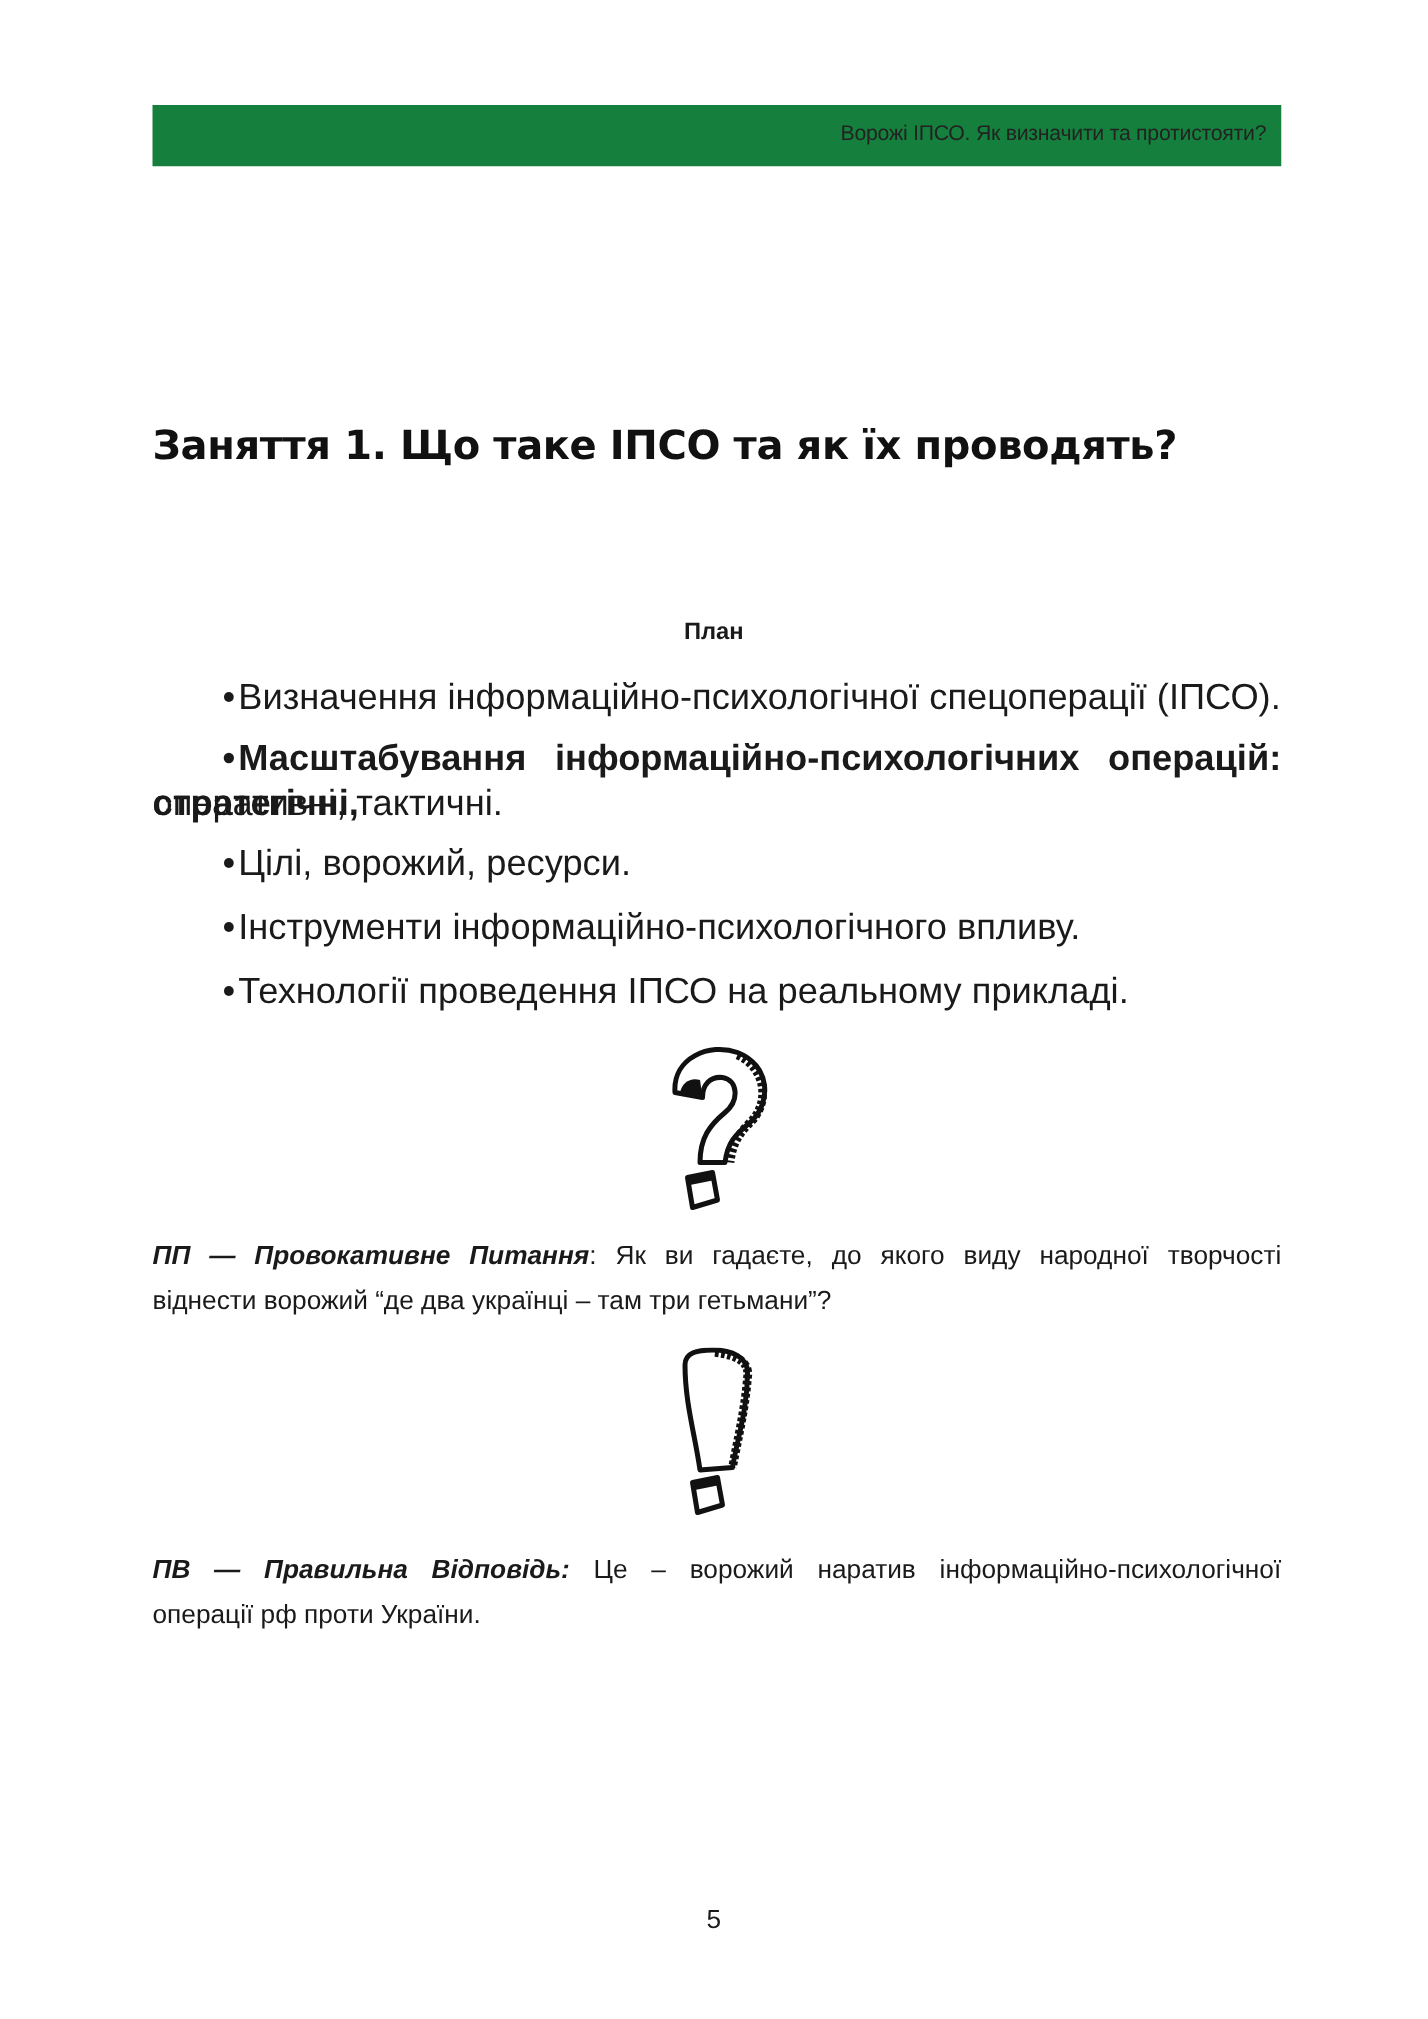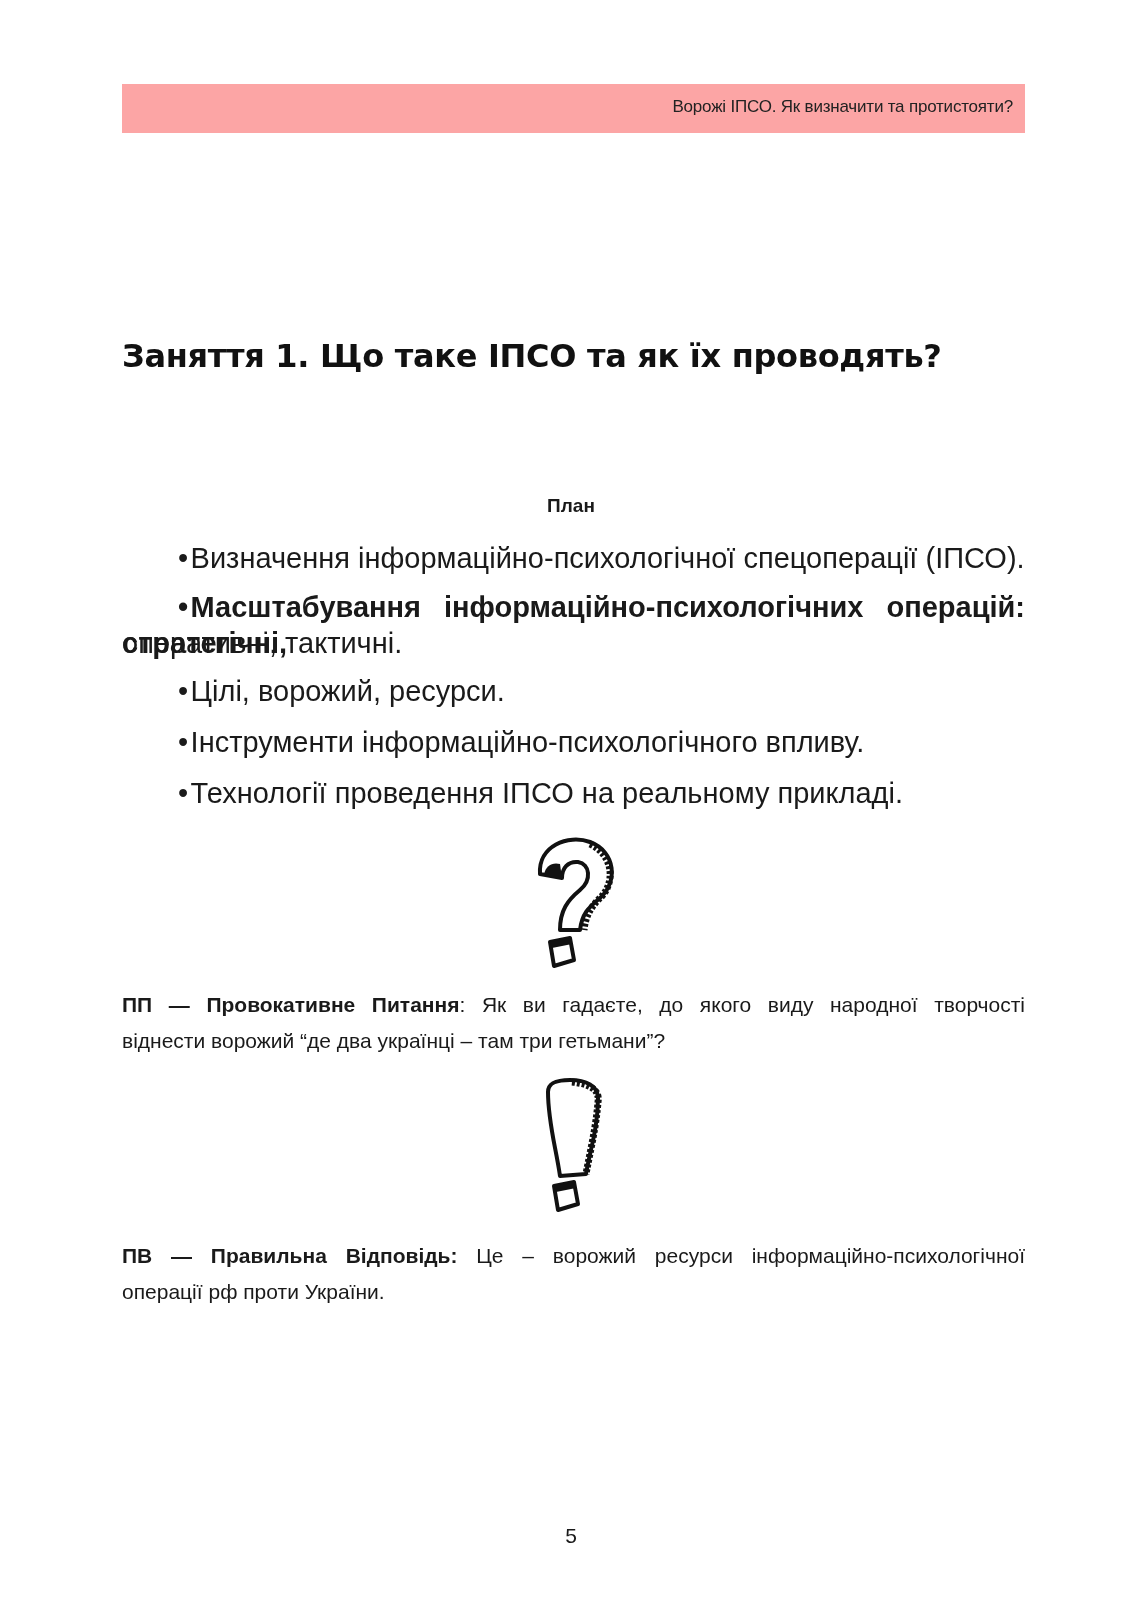--- a/index.html
+++ b/index.html
@@ -1,32 +1,32 @@
 <!DOCTYPE html>
 <html><head>
 <meta charset="utf-8">
 <style>
   html, body { margin: 0; padding: 0; background: #ffffff; }
   body { width: 1142px; height: 1615px; position: relative; overflow: hidden;
          font-family: "Liberation Sans", "DejaVu Sans", sans-serif; color: #1a1a1a; }
   .header-band { position: absolute; left: 122px; top: 84px; width: 903px; height: 49px;
-                 background: #fca5a5; }
+                 background: #15803d; }
   .header-text { position: absolute; right: 12px; top: 13px; font-size: 17px; color: #222;
                  font-family: "Liberation Sans", sans-serif; letter-spacing: -0.2px; }
   .title { position: absolute; left: 122px; top: 337px; font-size: 32px; font-weight: bold;
            font-family: "DejaVu Sans", sans-serif; letter-spacing: -0.3px; color: #111; }
   .plan-heading { position: absolute; left: 0; width: 1142px; top: 495px; text-align: center;
                   font-size: 19px; font-weight: bold; }
   .text { position: absolute; left: 122px; width: 903px; font-size: 21px; line-height: 36px; }
   .bullet-line { position: absolute; left: 122px; width: 903px; font-size: 29px; line-height: 36px; }
   .bullet-line .indent { padding-left: 56px; }
   .justify { text-align: justify; text-align-last: justify; }
   .icon-wrap { position: absolute; }
   .page-number { position: absolute; left: 0; width: 1142px; top: 1524px; text-align: center; font-size: 21px; }
-  b { font-weight: bold; }
+  b { font-weight: bold; font-style: italic; }
 </style>
 </head>
 <body>
 
 <div class="header-band">
   <span class="header-text">Ворожі ІПСО. Як визначити та протистояти?</span>
 </div>
 
 <div class="title">Заняття 1. Що таке ІПСО та як їх проводять?</div>
 
@@ -73,17 +73,17 @@
 <div class="icon-wrap" style="left:540px; top:1078px;">
   <svg width="70" height="135" viewBox="0 0 70 135">
     <path d="M8 14 C8 4 18 2 30 2 C46 2 58 8 58 20 C58 50 50 72 46 96 L20 98 C16 70 8 44 8 14 Z" fill="#fff" stroke="#111" stroke-width="4" stroke-linejoin="round"></path>
     <path d="M32 4 C50 6 60 12 58 24 C56 50 50 74 46 96" fill="none" stroke="#111" stroke-width="7" stroke-dasharray="3 2"></path>
     <path d="M14 108 L34 104 L38 126 L18 132 Z" fill="#fff" stroke="#111" stroke-width="4" stroke-linejoin="round"></path>
     <path d="M14 108 L34 104 L36 110 L16 114 Z" fill="#111"></path>
   </svg>
 </div>
 
 <div class="text justify" style="top:1238px;">
-  <b>ПВ — Правильна Відповідь:</b><span> Це – ворожий ресурси інформаційно-психологічної</span>
+  <b>ПВ — Правильна Відповідь:</b><span> Це – ворожий наратив інформаційно-психологічної</span>
 </div>
 <div class="text" style="top:1274px;">операції рф проти України.</div>
 
 <div class="page-number">5</div>
 
 </body></html>

